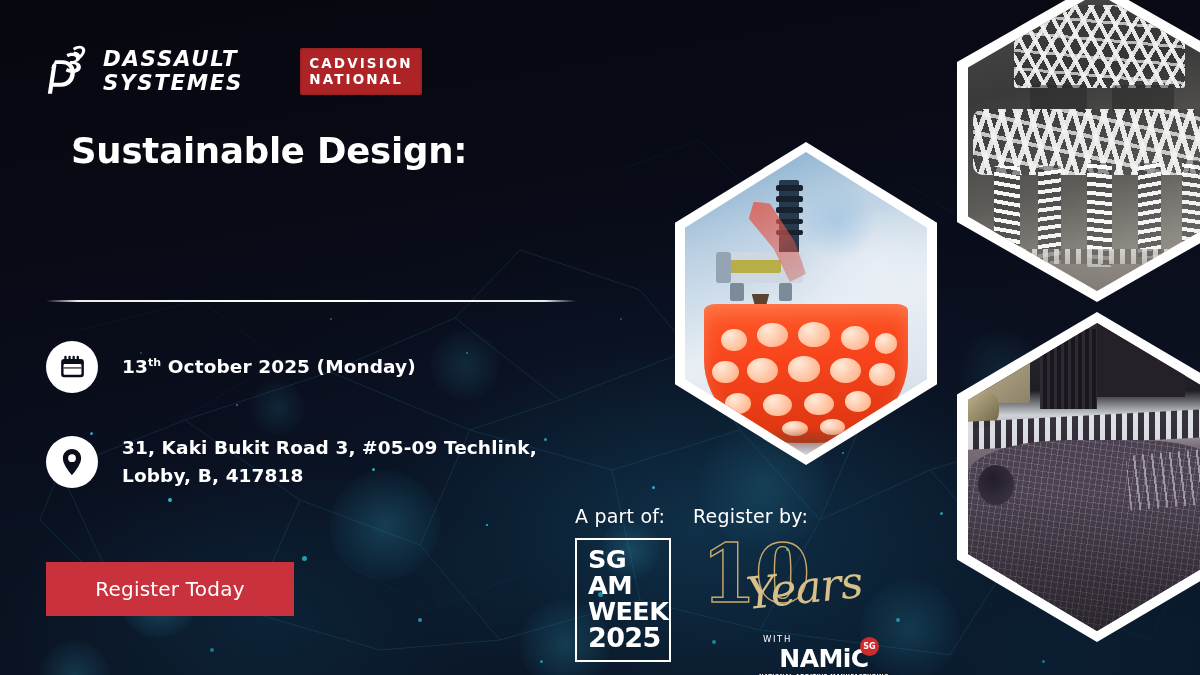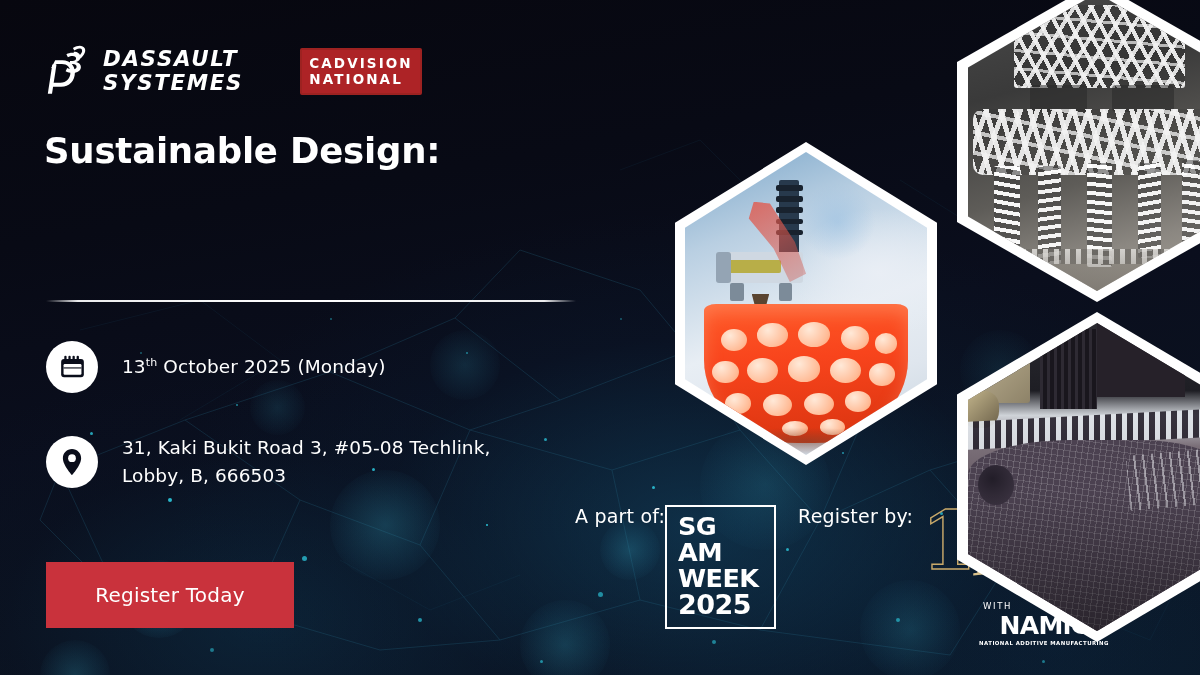--- a/index.html
+++ b/index.html
@@ -44,51 +44,51 @@
   }
   .cvs-right{ background:#ad2326; display:flex; flex-direction:column; justify-content:center; padding:0 7px 0 7px; gap:2px; }
   .cvs-right span{
     color:#fff; font-size:13.5px; font-weight:700; letter-spacing:2.1px; line-height:1.05;
     font-family:"DejaVu Sans", sans-serif;
   }
 
   .headline{ position:absolute; left:2px; top:128px; width:575px; }
   .headline h1{
     color:#fff; font-size:35.5px; font-weight:700; line-height:1.30;
-    letter-spacing:-0.2px; font-family:"DejaVu Sans", sans-serif;
+    letter-spacing:-0.2px; font-family:"DejaVu Sans", sans-serif;margin-left:27px;
   }
 
   .divider{
     position:absolute; left:4px; top:300px; width:530px; height:2px;
     background:linear-gradient(90deg, rgba(255,255,255,0) 0%, rgba(255,255,255,0.92) 6%, #fff 50%, rgba(255,255,255,0.92) 94%, rgba(255,255,255,0) 100%);
   }
 
   .info{ position:absolute; left:4px; top:341px; display:flex; flex-direction:column; gap:41px; }
   .info-row{ display:flex; align-items:center; gap:24px; }
   .icon-circle{
     width:52px; height:52px; border-radius:50%; background:#fff;
     display:flex; align-items:center; justify-content:center; flex:0 0 52px;
   }
-  .info-text{ color:#fff; font-size:18.5px; font-weight:400; line-height:1.52; font-family:"DejaVu Sans", sans-serif; letter-spacing:0.1px; }
+  .info-text{ color:#fff; font-size:18.5px; font-weight:700; line-height:1.52; font-family:"DejaVu Sans", sans-serif; letter-spacing:0.1px; }
   .info-text sup{ font-size:11px; vertical-align:super; }
 
   .register-btn{
-    position:absolute; left:4px; top:562px; width:248px; height:66px;
+    position:absolute; left:4px; top:562px; width:248px; height:54px;
     background:#c9323c; border:none; display:flex; align-items:center; justify-content:center;
     cursor:pointer;
   }
   .register-btn span{ color:#fff; font-size:20px; font-weight:400; letter-spacing:.2px; font-family:"DejaVu Sans", sans-serif; }
 
   
   .partners{ position:absolute; left:575px; top:505px; display:flex; gap:22px; align-items:flex-start; }
-  .partner-block{ display:flex; flex-direction:row; align-items:flex-start; }
+  .partner-block{ display:flex; flex-direction:column; align-items:flex-start; }
   .partner-label{ color:#fff; font-size:19px; font-weight:400; margin-bottom:11px; font-family:"DejaVu Sans", sans-serif; letter-spacing:.2px; }
 
   .sgam-box{
-    border:2.5px solid #fff; padding:6px 11px 8px 11px; width:111px;
+    border:2.5px solid #fff; padding:6px 11px 8px 11px; width:96px;
   }
   .sgam-box div{
     color:#fff; font-weight:700; font-size:25.5px; line-height:1.02; letter-spacing:-0.6px;
     font-family:"DejaVu Sans", sans-serif;
   }
   .sgam-box .l3{ font-size:27px; }
 
   .namic-block{ position:relative; width:175px; height:118px; margin-left:8px;text-align:center; }
   .ten{ position:absolute; left:0; top:-4px; font-size:80px; font-weight:700; line-height:1;
         color:transparent; -webkit-text-stroke:1.4px #c9a96a; font-family:"DejaVu Serif", serif; letter-spacing:-2px; }
@@ -280,22 +280,22 @@
       </div>
 
       <div class="info-row">
         <div class="icon-circle">
           <svg width="30" height="30" viewBox="0 0 24 24">
             <path fill="#0a0d1a" d="M12 1.6c-4.05 0-7.3 3.25-7.3 7.3 0 5.6 7.3 13.5 7.3 13.5s7.3-7.9 7.3-13.5c0-4.05-3.25-7.3-7.3-7.3z"></path>
             <circle cx="12" cy="8.9" r="3.1" fill="#ffffff"></circle>
           </svg>
         </div>
         <div class="info-text">
-          <div>31, Kaki Bukit Road 3, #05-08 Techlink,</div>
-          <div>Lobby, B, 666503</div>
+          <div>31, Kaki Bukit Road 3, #05-09 Techlink,</div>
+          <div>Lobby, B, 417818</div>
         </div>
       </div>
 
     </div>
 
     <button class="register-btn">
       <span>Register Today</span>
     </button>
 
   </div>

